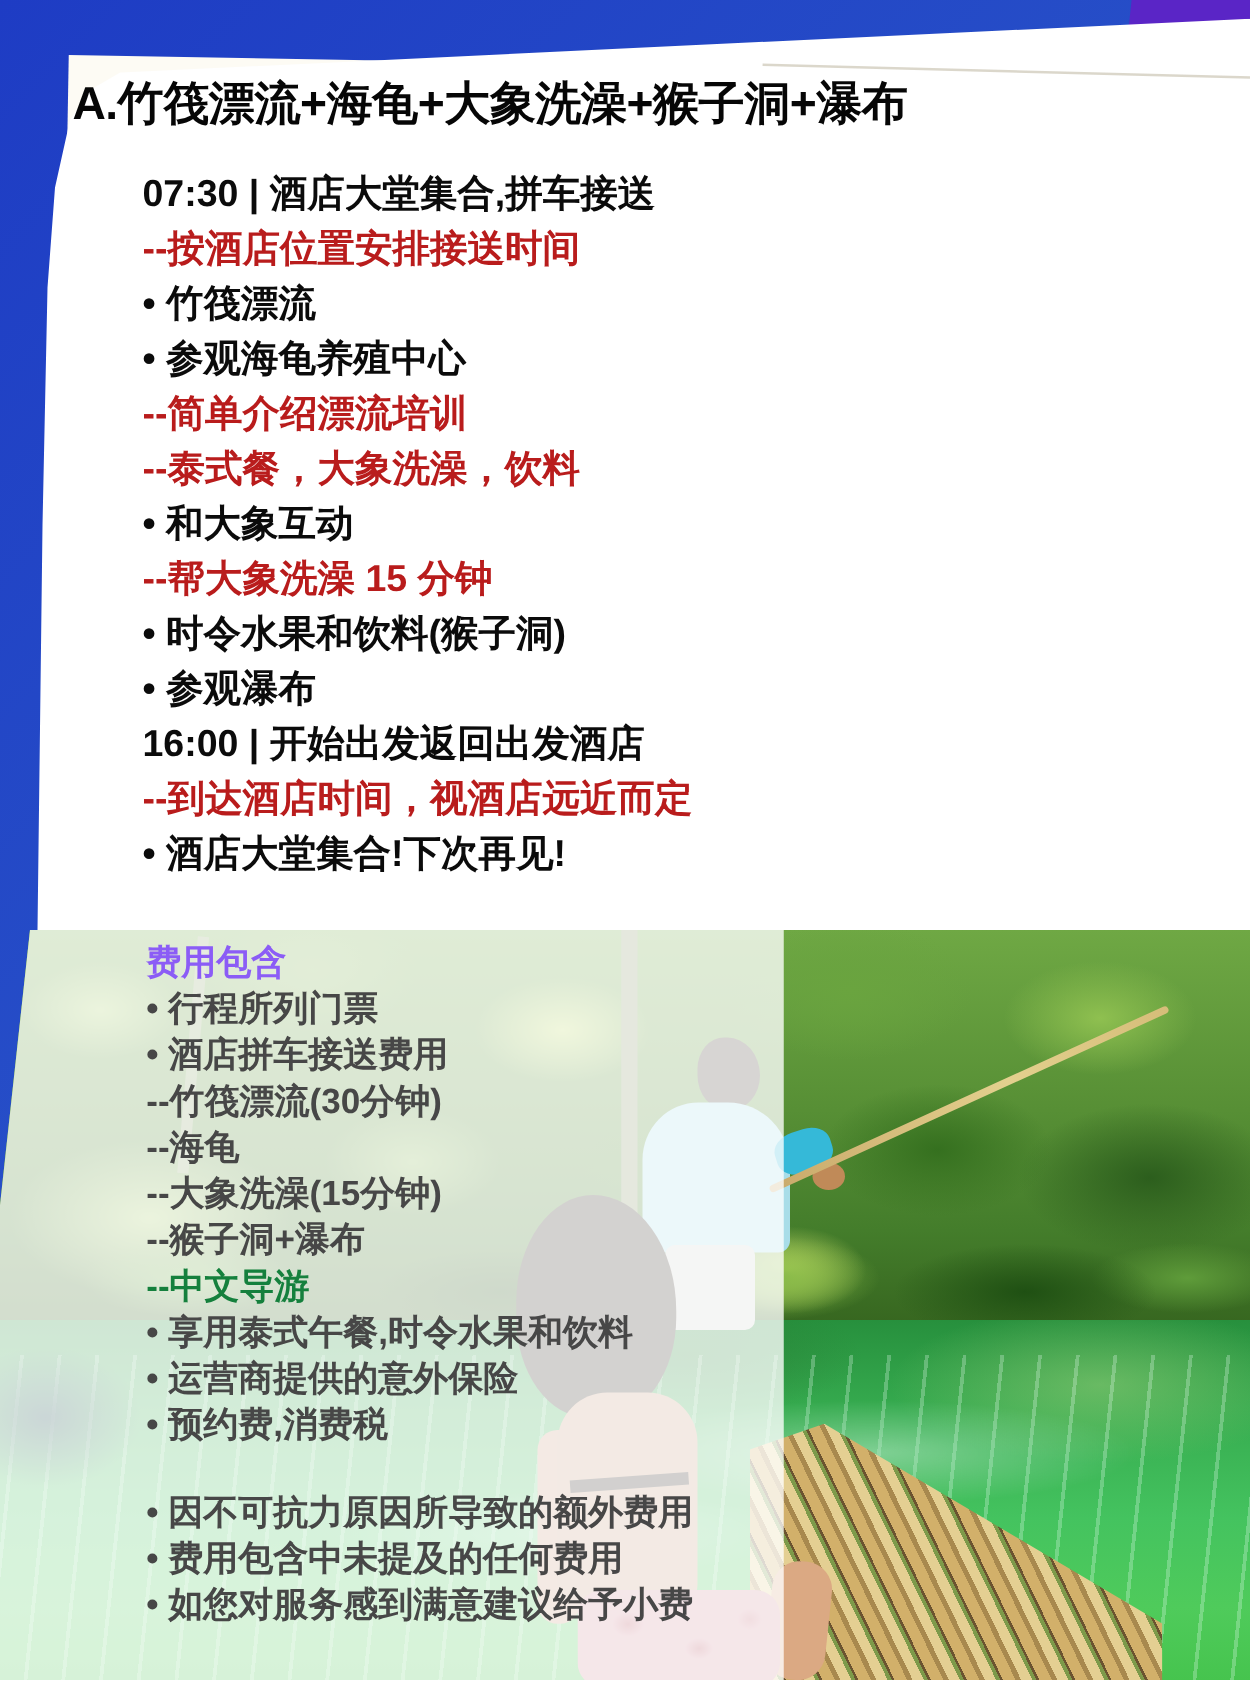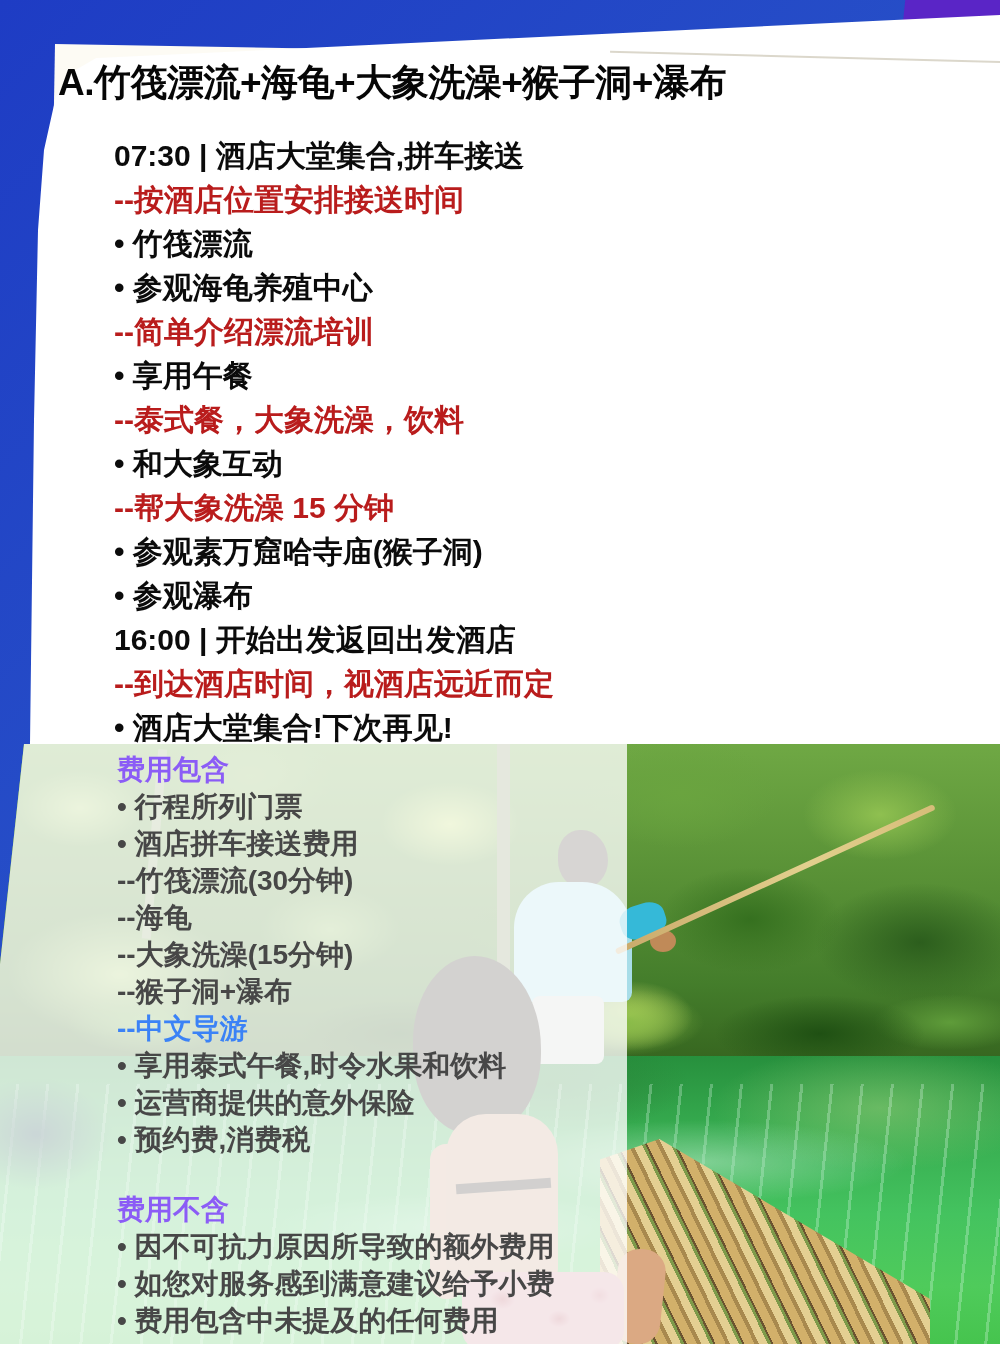--- a/index.html
+++ b/index.html
@@ -100,21 +100,21 @@
   .title{left:58px;top:58px;width:880px;margin:0;font-size:37px;font-weight:900;
       color:#060606;letter-spacing:-.5px;}
   .itin{left:114px;top:134px;width:840px;}
   .itin div{height:44px;line-height:44px;font-size:30px;font-weight:700;white-space:nowrap;}
   .itin .b{color:#0b0b0b;}
   .itin .g{color:#b91c1c;}
   .fees{left:117px;top:751px;width:560px;}
   .fees div{height:37px;line-height:37px;font-size:28px;font-weight:700;
       color:#474747;white-space:nowrap;}
   .fees .fh{color:#8b5cf6;font-weight:800;}
-  .fees .fb{color:#3b82f6;font-weight:800;}
+  .fees .fb{color:#15803d;font-weight:800;}
   .fees .sp{height:33px;}
   .z6{z-index:6;}
 </style>
 </head>
 <body>
 
 <div class="abs bg"></div>
 <div class="abs purple-accent"></div>
 <div class="abs sheet-back"></div>
 <div class="abs card"></div>
@@ -145,41 +145,39 @@
 </div>
 
 <h1 class="abs title z6">A.竹筏漂流+海龟+大象洗澡+猴子洞+瀑布</h1>
 
 <div class="abs itin z6">
   <div class="b">07:30 | 酒店大堂集合,拼车接送</div>
   <div class="g">--按酒店位置安排接送时间</div>
   <div class="b">• 竹筏漂流</div>
   <div class="b">• 参观海龟养殖中心</div>
   <div class="g">--简单介绍漂流培训</div>
-  <div class="b">• 享用午餐</div>
   <div class="g">--泰式餐，大象洗澡，饮料</div>
   <div class="b">• 和大象互动</div>
   <div class="g">--帮大象洗澡 15 分钟</div>
-  <div class="b">• 参观素万窟哈寺庙(猴子洞)</div>
+  <div class="b">• 时令水果和饮料(猴子洞)</div>
   <div class="b">• 参观瀑布</div>
   <div class="b">16:00 | 开始出发返回出发酒店</div>
   <div class="g">--到达酒店时间，视酒店远近而定</div>
   <div class="b">• 酒店大堂集合!下次再见!</div>
 </div>
 
 <div class="abs fees z6">
   <div class="fh">费用包含</div>
   <div>• 行程所列门票</div>
   <div>• 酒店拼车接送费用</div>
   <div>--竹筏漂流(30分钟)</div>
   <div>--海龟</div>
   <div>--大象洗澡(15分钟)</div>
   <div>--猴子洞+瀑布</div>
   <div class="fb">--中文导游</div>
   <div>• 享用泰式午餐,时令水果和饮料</div>
   <div>• 运营商提供的意外保险</div>
   <div>• 预约费,消费税</div>
   <div class="sp"></div>
-  <div class="fh">费用不含</div>
   <div>• 因不可抗力原因所导致的额外费用</div>
+  <div>• 费用包含中未提及的任何费用</div>
   <div>• 如您对服务感到满意建议给予小费</div>
-  <div>• 费用包含中未提及的任何费用</div>
 </div>
 
 </body></html>

